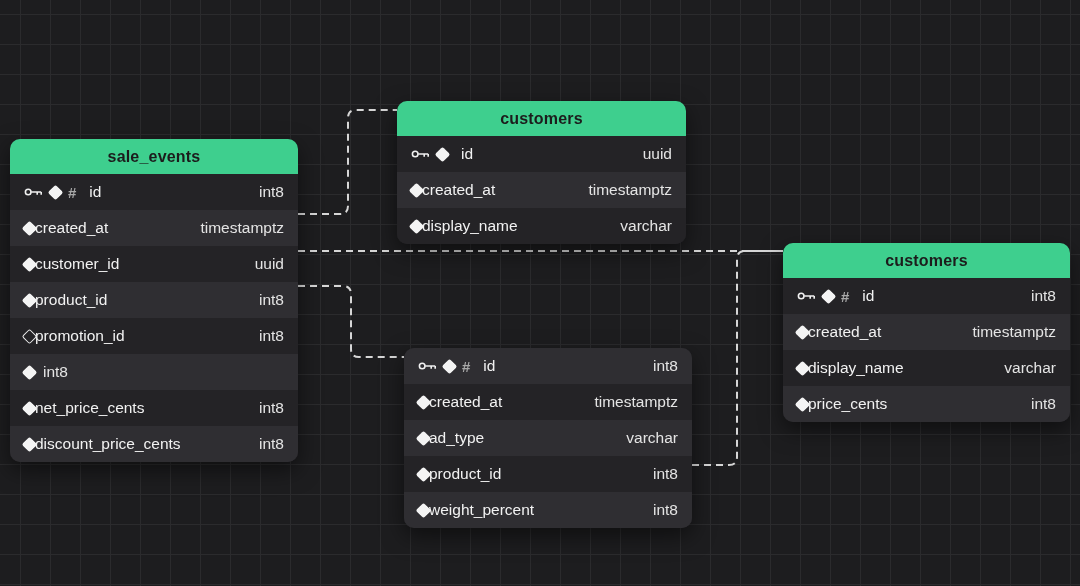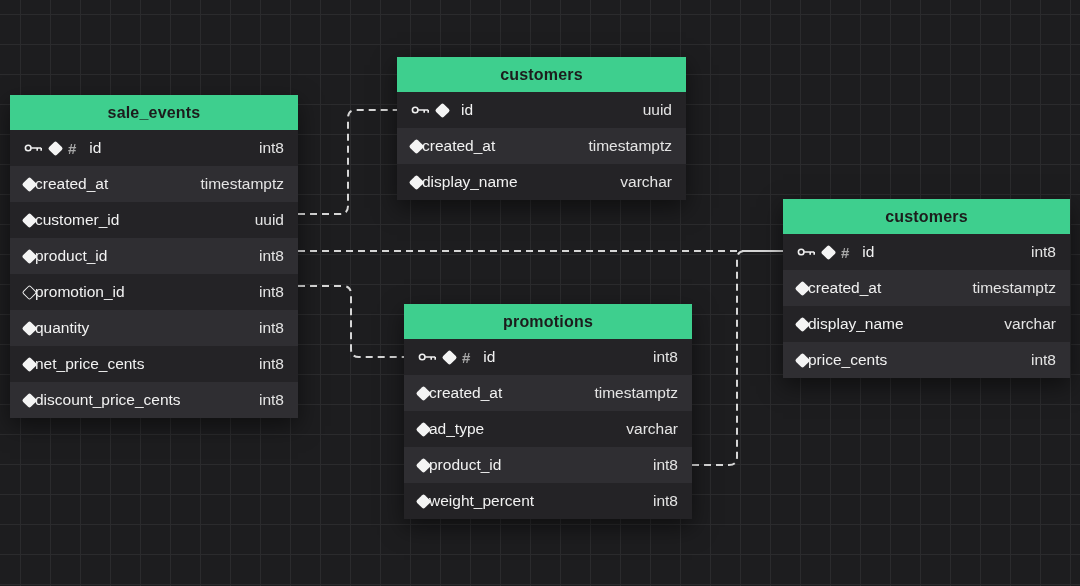--- a/index.html
+++ b/index.html
@@ -25,24 +25,25 @@
   }
   .relations-svg path {
     fill: none;
     stroke: var(--relation-line, #d6d6d6);
     stroke-width: 2;
     stroke-dasharray: 7 5;
   }
   .db-table {
     position: absolute;
     z-index: 2;
-    border-radius: 0;
+    border-radius: 10px;
     overflow: hidden;
     box-shadow: 0 8px 22px rgba(0,0,0,0.5);
     background: var(--row-even, #242326);
+    margin-top: 44px;
   }
   .db-table .tbl-header {
     height: 35px;
     background: var(--header-green, #3ecf8e);
     color: var(--header-text, #1c1c1c);
     font-weight: bold;
     font-size: 16px;
     display: flex; align-items: center; justify-content: center;
     letter-spacing: 0.2px;
     cursor: grab;
@@ -143,21 +144,20 @@
         <span class="row-icons">
           <span class="icon-diamond outline"></span>
         </span>
         <span class="col-name">promotion_id</span>
         <span class="col-type">int8</span>
       </div>
       <div class="tbl-row">
         <span class="row-icons">
           <span class="icon-diamond"></span>
         </span>
-        <span class="col-name">quantity</span>
         <span class="col-type">int8</span>
       </div>
       <div class="tbl-row">
         <span class="row-icons">
           <span class="icon-diamond"></span>
         </span>
         <span class="col-name">net_price_cents</span>
         <span class="col-type">int8</span>
       </div>
       <div class="tbl-row">
@@ -192,21 +192,20 @@
       </div>
       <div class="tbl-row">
         <span class="row-icons">
           <span class="icon-diamond"></span>
         </span>
         <span class="col-name">display_name</span>
         <span class="col-type">varchar</span>
       </div>
     </div>
     <div class="db-table" style="left: 404px; top: 304px; width: 288px;">
-      <div class="tbl-header">promotions</div>
       <div class="tbl-row pk">
         <span class="row-icons">
           <span>
             <svg class="key-svg" width="19" height="12" viewBox="0 0 19 12">
               <circle cx="4.2" cy="6" r="2.8" fill="none" stroke="#f0f0f0" stroke-width="1.6"></circle>
               <path d="M7.2 6 H17.2 M13.2 6 V8.8 M17.2 6 V8.8" fill="none" stroke="#f0f0f0" stroke-width="1.6"></path>
             </svg>
           </span>
           <span class="icon-diamond"></span>
           <span class="icon-hash">#</span>

